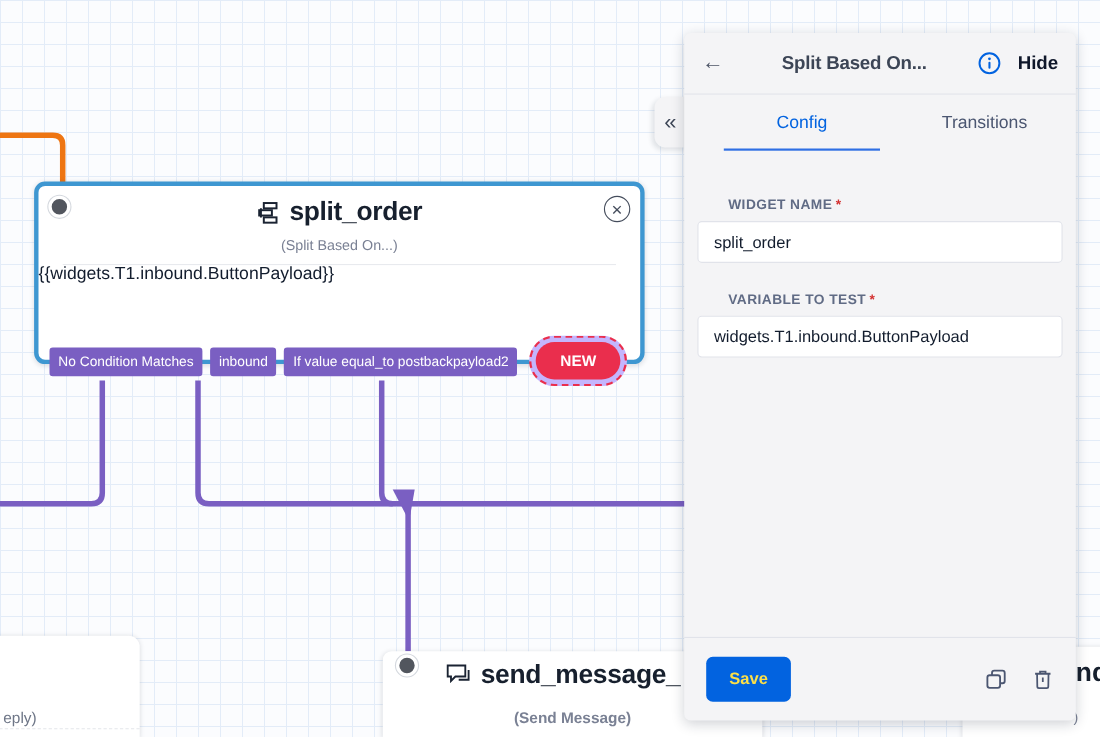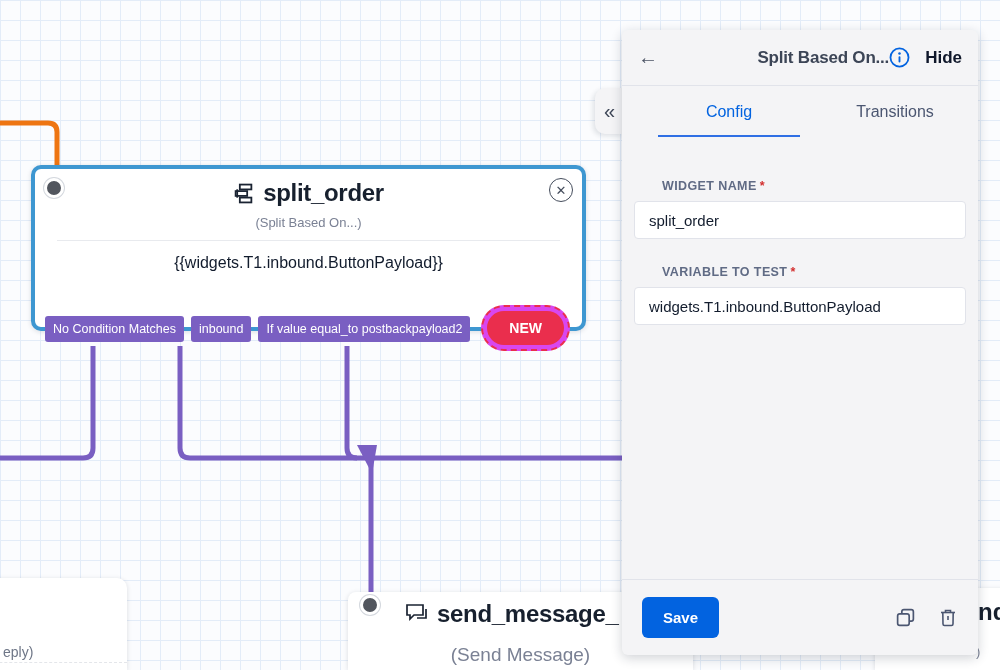--- a/index.html
+++ b/index.html
@@ -27,37 +27,37 @@
   .split-widget .conn-dot { left:9px; top:9px; }
   .close-btn { position:absolute; right:9px; top:9px; width:24px; height:24px;
     border:1.5px solid #454d5c; border-radius:50%; color:#454d5c;
     display:flex; align-items:center; justify-content:center;
     font-size:13px; line-height:1; cursor:pointer; background:#fff; }
   .w-title-row { display:flex; align-items:center; justify-content:center;
     gap:9px; margin-top:10px; }
   .w-title { font-size:24px; font-weight:bold; color:#17202e; letter-spacing:-.3px; }
   .w-subtitle { text-align:center; color:#7a8194; font-size:13px; margin-top:8px; }
   .w-divider { border-top:1px solid #e8eaee; margin:10px 22px 0; }
-  .w-body { text-align:center; font-size:16px; color:#121c2d; margin-top:13px; }
+  .w-body { text-align:left; font-size:16px; color:#121c2d; margin-top:0; }
   .tags { position:absolute; left:10px; bottom:-15px; display:flex; gap:7px; }
   .tag { background:#7a5fc2; color:#fff; font-size:12.5px; padding:6px 8px;
     border-radius:3px; white-space:nowrap; cursor:grab; }
   .new-wrap { position:absolute; right:12px; bottom:-24px;
-    border:2px dashed #ea2e4d; border-radius:26px; padding:4px; background:#d946ef; }
+    border:2px dashed #ea2e4d; border-radius:26px; padding:4px; background:#c4b5fd; }
   .new-btn { background:#ea2e4d; color:#fff; font-weight:bold; font-size:14px;
     border:none; border-radius:20px; padding:9px 22px; cursor:pointer;
     font-family:inherit; }
 
   .send-widget { left:348px; top:592px; width:345px; height:78px;
     border-radius:8px 8px 0 0; }
   .send-widget .conn-dot { left:12px; top:3px; }
   .send-title-row { position:absolute; left:57px; top:8px;
     display:flex; align-items:center; gap:8px; }
   .send-subtitle { position:absolute; left:0; right:0; top:52px;
-    text-align:center; color:#7a8194; font-size:19px; }
+    text-align:center; color:#7a8194; font-size:14px;font-weight:bold; }
 
   .left-partial { left:-250px; top:578px; width:377px; height:92px;
     border-radius:0 10px 0 0; }
   .left-partial .frag { position:absolute; left:253px; top:66px;
     color:#6e7687; font-size:14px; }
   .left-partial .dash { position:absolute; left:0; right:0; top:84px;
     border-top:1px dashed #e4e6ea; }
 
   .right-partial { left:875px; top:588px; width:150px; height:82px;
     border-radius:8px 8px 0 0; }
@@ -72,42 +72,42 @@
     box-shadow:-2px 2px 5px rgba(20,30,50,.12);
     display:flex; align-items:center; justify-content:center;
     font-size:20px; color:#3c4556; cursor:pointer; }
   .panel { position:absolute; left:622px; top:30px; width:356px; height:625px;
     background:#f4f4f6; border-radius:6px; z-index:5;
     box-shadow:0 3px 12px rgba(20,30,50,.20);
     display:flex; flex-direction:column; }
   .panel-header { height:56px; display:flex; align-items:center;
     padding:0 16px; border-bottom:1px solid #e1e3ea; flex:none; }
   .back-btn { font-size:20px; color:#4a5264; cursor:pointer; width:26px; }
-  .panel-title { flex:1; text-align:right; font-size:17px; font-weight:bold;
+  .panel-title { flex:1; text-align:center; font-size:17px; font-weight:bold;
     color:#3c4556; letter-spacing:-.2px; }
   .info-btn { width:21px; height:21px; margin-right:15px; cursor:pointer; }
   .hide-link { color:#0f172a; font-weight:bold; font-size:17px; cursor:pointer; }
   .tabs-row { height:51px; display:flex; flex:none; }
   .tab { flex:1; position:relative; display:flex; align-items:center;
     justify-content:center; font-size:16px; color:#4b5671; cursor:pointer; }
   .tab.active { color:#0263e0;margin-left:24px; }
   .tab.active::after { content:""; position:absolute; left:7%; right:7%;
     bottom:0; height:2px; background:#2f6fe4; }
   .panel-content { flex:1; padding:42px 12px 0; overflow:hidden; }
   .field-label { font-size:12.5px; color:#606b85; letter-spacing:.4px;
     font-weight:bold;margin-left:28px; }
   .req { color:#d32f2f; margin-left:3px; }
   .field-input { width:100%; height:38px; margin-top:8px;
     border:1px solid #e1e3ea; border-radius:4px; background:#fff;
     padding:0 14px; font-size:15px; color:#121c2d;
     font-family:inherit; outline:none; }
   .field-gap { margin-top:26px; }
   .panel-footer { flex:none; height:76px; border-top:1px solid #e1e3ea;
     display:flex; align-items:center; padding:0 20px; }
-  .save-btn { background:#0263e0; color:#ffffff; border:none; border-radius:6px;
+  .save-btn { background:#0263e0; color:#fde047; border:none; border-radius:6px;
     font-size:15px; font-weight:bold; padding:12px 21px; cursor:pointer;
     font-family:inherit; }
   .footer-spacer { flex:1; }
   .icon-btn { background:none; border:none; cursor:pointer; padding:0;
     margin-left:22px; display:flex; }
 </style>
 </head>
 <body>
 
 <div class="canvas">

